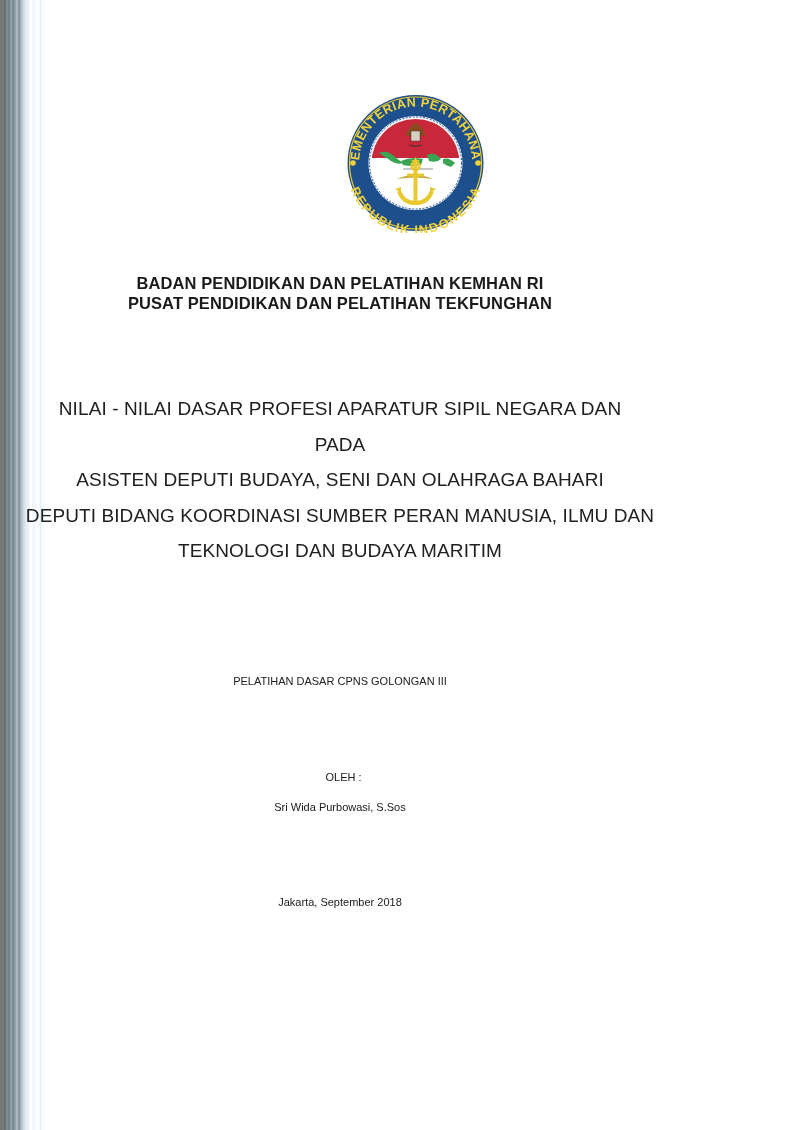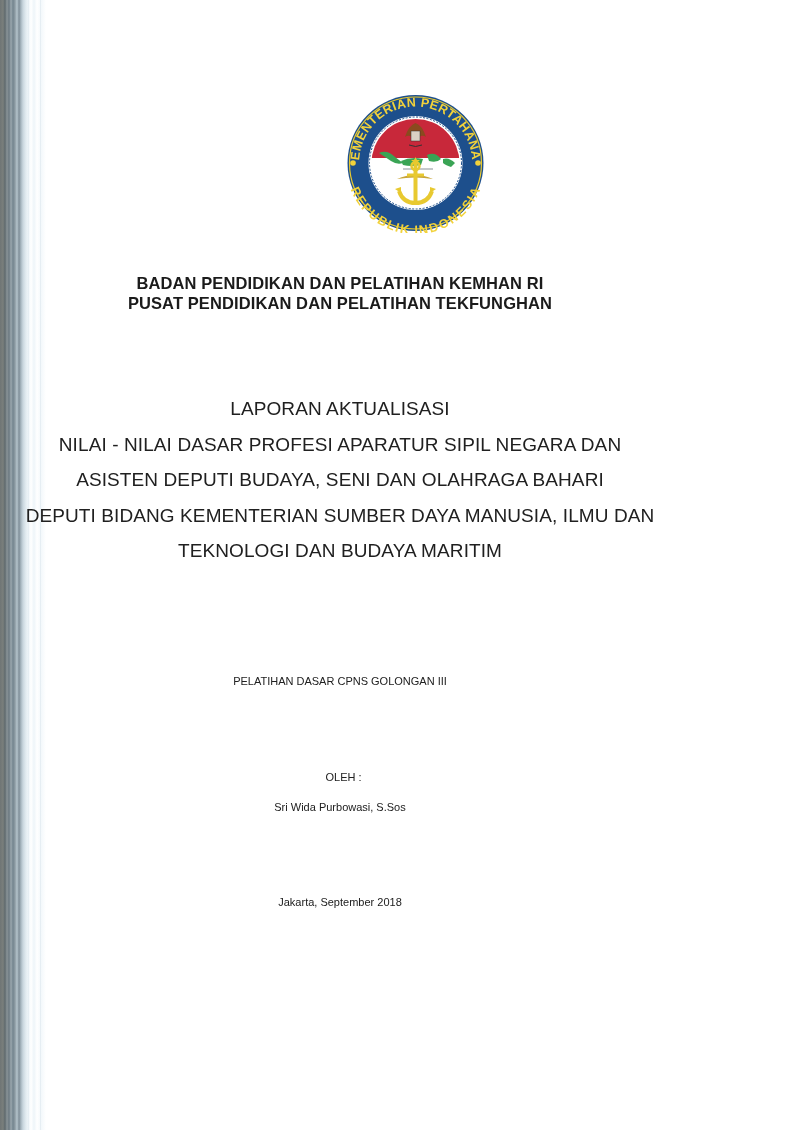--- a/index.html
+++ b/index.html
@@ -85,24 +85,24 @@
     <circle cx="135" cy="70" r="2.8" fill="#f2d23a"></circle>
   </svg>
 </div>
 
 <div class="heading-block" style="top:273px">
   <div class="inst">BADAN PENDIDIKAN DAN PELATIHAN KEMHAN RI</div>
   <div class="inst">PUSAT PENDIDIKAN DAN PELATIHAN TEKFUNGHAN</div>
 </div>
 
 <div class="heading-block" style="top:391px">
-  <div class="title-line">LAPORAN AKTUALISASI</div>
   <div class="title-line">NILAI - NILAI DASAR PROFESI APARATUR SIPIL NEGARA DAN</div>
+  <div class="title-line">PADA</div>
   <div class="title-line">ASISTEN DEPUTI BUDAYA, SENI DAN OLAHRAGA BAHARI</div>
-  <div class="title-line">DEPUTI BIDANG KEMENTERIAN SUMBER DAYA MANUSIA, ILMU DAN</div>
+  <div class="title-line">DEPUTI BIDANG KOORDINASI SUMBER PERAN MANUSIA, ILMU DAN</div>
   <div class="title-line">TEKNOLOGI DAN BUDAYA MARITIM</div>
 </div>
 
 <div class="heading-block small-line" style="top:675px">PELATIHAN DASAR CPNS GOLONGAN III</div>
 
 <div class="heading-block small-line" style="top:771px; padding-left:7px; box-sizing:border-box;">OLEH :</div>
 <div class="heading-block small-line" style="top:801px">Sri Wida Purbowasi, S.Sos</div>
 
 <div class="heading-block small-line" style="top:896px">Jakarta, September 2018</div>
 

